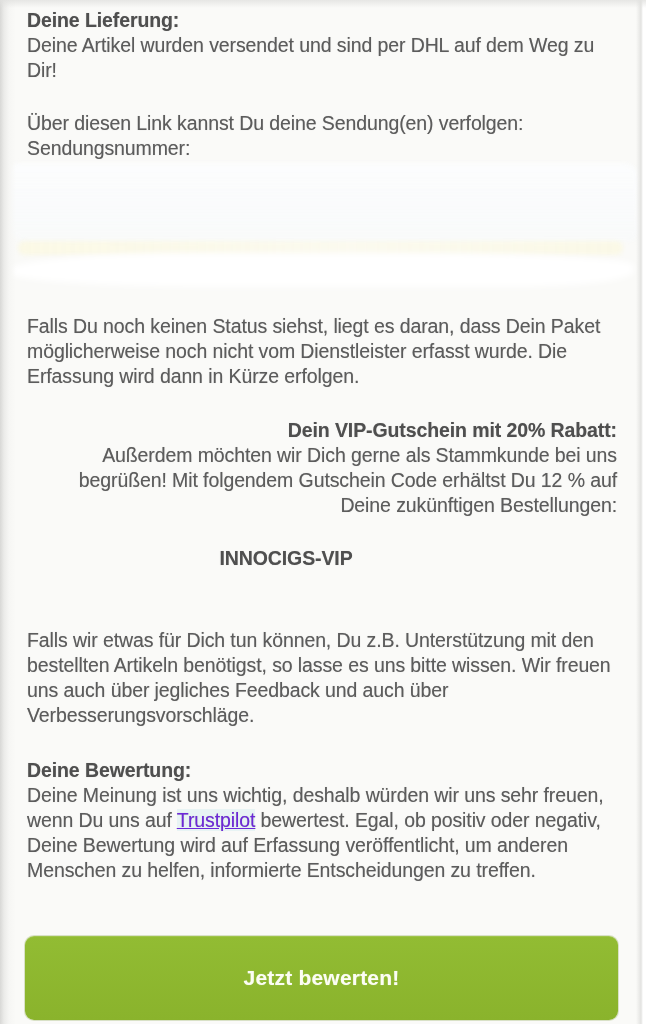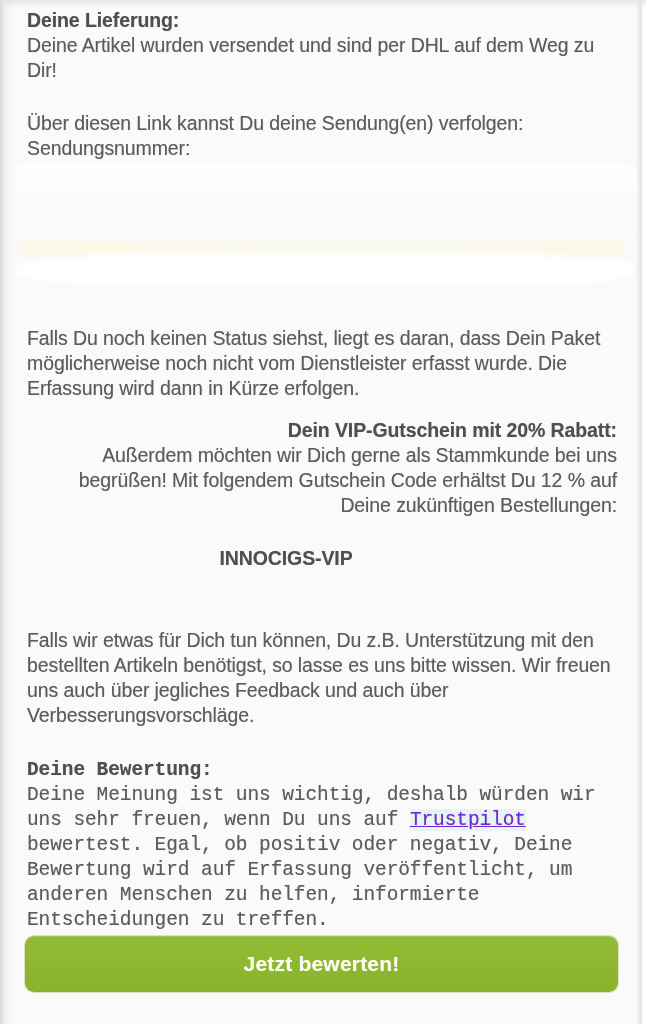--- a/index.html
+++ b/index.html
@@ -33,25 +33,25 @@
   }
   .edge-top {
     position: absolute; left: 0; right: 0; top: 0; height: 8px;
     background: linear-gradient(to bottom, rgba(225,225,223,0.8), rgba(250,250,248,0) 8px);
     pointer-events: none;
   }
   .block { position: absolute; left: 27px; width: 590px; }
   .bold { font-weight: bold; color: #4f4f4f; }
   .sec-shipping   { top: 8px; }
   .sec-tracking   { top: 111px; }
-  .sec-status     { top: 326px; }
+  .sec-status     { top: 314px; }
   .sec-voucher    { top: 418px; text-align: right; }
   .voucher-code   { top: 546px; left: 0; width: 572px; text-align: center; font-weight: bold; color: #4f4f4f; }
   .sec-support    { top: 628px; }
-  .sec-review     { top: 758px; font-family: Liberation Mono, monospace; }
+  .sec-review     { top: 758px; }
   .tp-link {
     color: #6d28d9;
     text-decoration: underline;
     background: rgba(206,235,238,0.4);
     cursor: pointer;
   }
   
   .redacted {
     position: absolute; left: 8px; top: 163px; width: 630px; height: 130px;
     pointer-events: none;
@@ -68,21 +68,21 @@
     border-radius: 8px;
     filter: blur(2px);
   }
   .redacted .blob3 {
     position: absolute; left: 2px; top: 90px; width: 99%; height: 34px;
     background: rgba(255,255,255,0.95);
     border-radius: 30% 40% 20% 35% / 50% 35% 45% 40%;
     filter: blur(3px);
   }
   .cta {
-    position: absolute; left: 25px; top: 936px; width: 593px; height: 56px;
+    position: absolute; left: 25px; top: 936px; width: 593px; height: 84px;
     background: linear-gradient(to bottom, #92bc33, #8ab32c);
     border: none;
     border-radius: 9px;
     color: #fcfdf4;
     font-family: "Liberation Sans", "DejaVu Sans", sans-serif;
     font-weight: bold;
     font-size: 21px;
     letter-spacing: 0.2px;
     cursor: pointer;
     box-shadow: 0 0 0 1px rgba(120,150,50,0.25), inset 0 1px 0 rgba(255,255,255,0.12);

